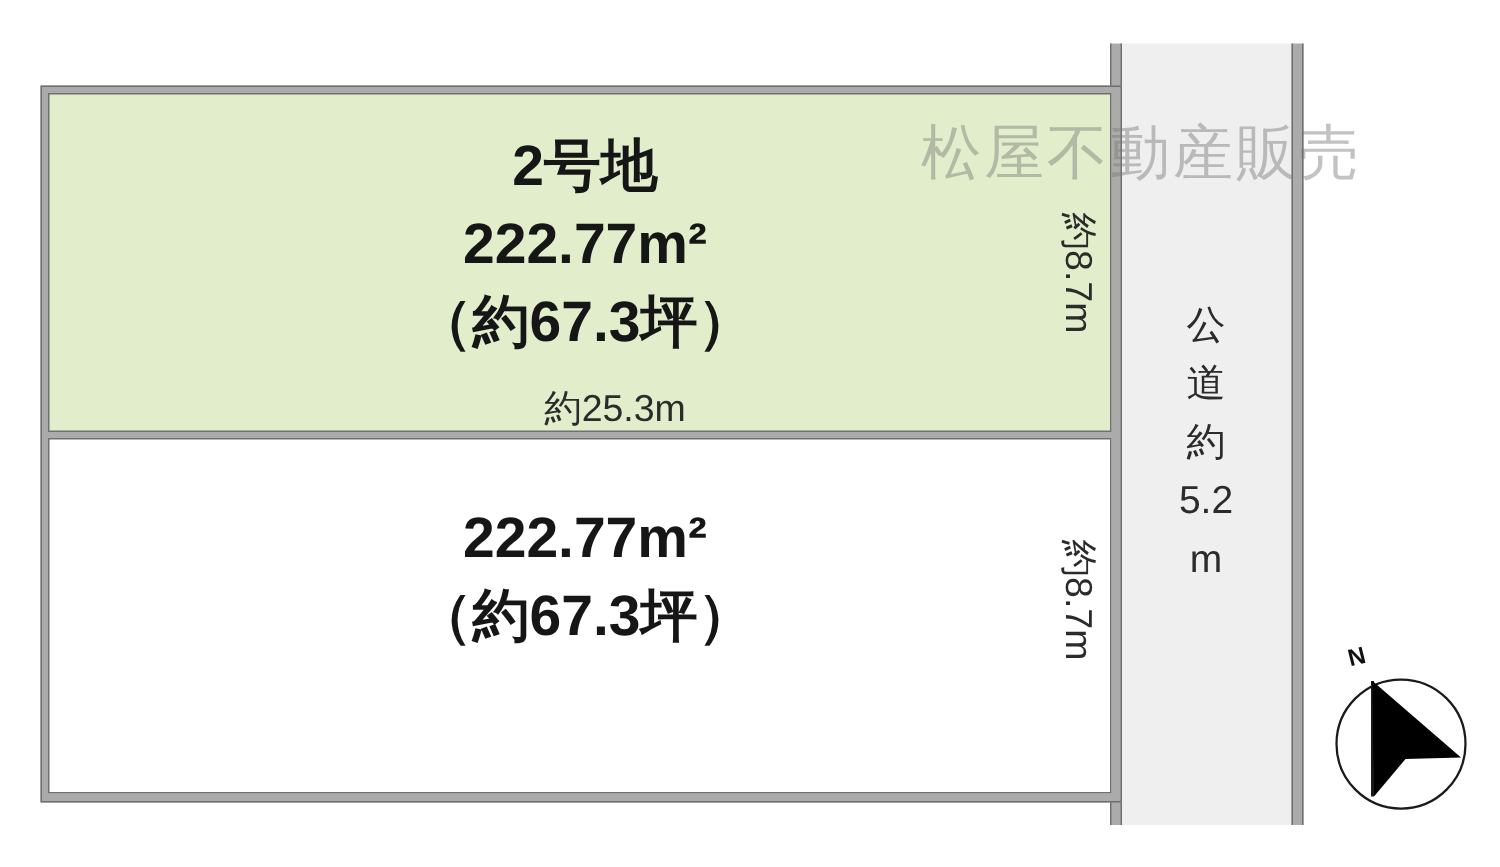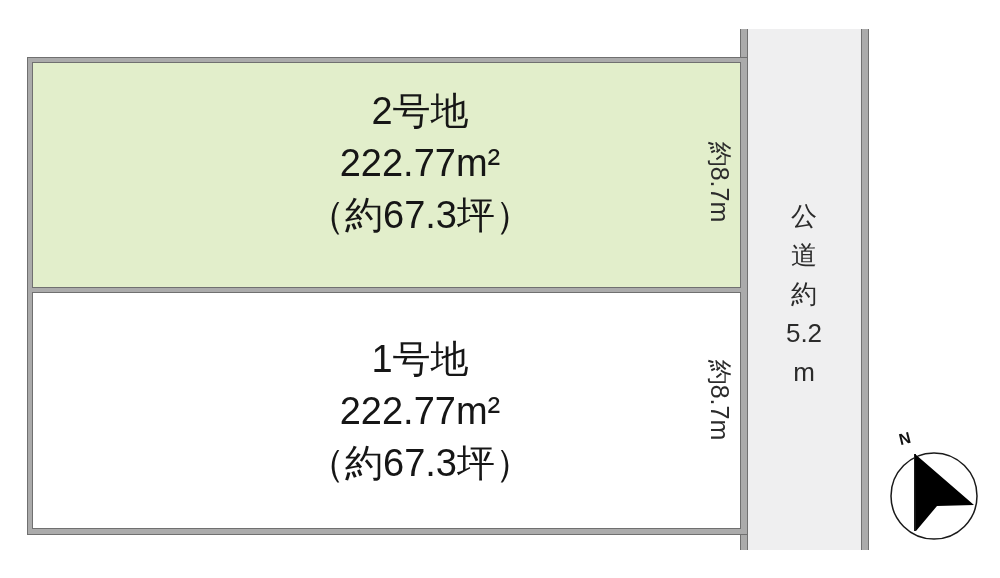--- a/index.html
+++ b/index.html
@@ -19,22 +19,22 @@
     font-size:26px;line-height:39px;color:#2b2b2b;white-space:nowrap;
   }
   
   .band{position:absolute;left:27px;top:57px;width:721px;height:478px;background:#ababab;
     border:1px solid #707070;box-sizing:border-box;}
   .plot{position:absolute;left:32px;border:1px solid #707070;box-sizing:border-box;width:709px;}
   .plot.green{top:62px;height:226px;background:#e2eecb;}
   .plot.white{top:292px;height:237px;background:#ffffff;}
   
   .plot-block{
-    position:absolute;left:420px;transform:translateX(-50%);
-    text-align:center;font-weight:400;font-size:38px;line-height:52px;
+    position:absolute;left:390px;transform:translateX(-50%);
+    text-align:center;font-weight:700;font-size:38px;line-height:52px;
     color:#161616;white-space:nowrap;
   }
   .plot-block.b2{top:85px;}
   .plot-block.b1{top:333px;}
   .dim{position:absolute;color:#2b2b2b;font-size:25px;white-space:nowrap;font-weight:400;}
   .dim.frontage{left:410px;top:272px;transform:translate(-50%,-50%);}
   .dim.depth{transform:translate(-50%,-50%) rotate(90deg);}
   .dim.depth.top{left:719px;top:182px;}
   .dim.depth.bottom{left:719px;top:400px;}
   
@@ -67,29 +67,30 @@
 
   <div class="band"></div>
   <div class="plot green"></div>
   <div class="plot white"></div>
 
   <div class="plot-block b2">
     <div>2号地</div>
     <div>222.77m²</div>
     <div>（約67.3坪）</div>
   </div>
+  <div class="dim frontage">約25.3m</div>
   <div class="dim depth top">約8.7m</div>
 
   <div class="plot-block b1">
-    <div>1号地</div>
     <div>222.77m²</div>
     <div>（約67.3坪）</div>
   </div>
   <div class="dim depth bottom">約8.7m</div>
 
+  <div class="watermark">松屋不動産販売</div>
 
   <svg class="compass" viewBox="0 0 100 100" width="100" height="100">
     <circle cx="50" cy="50" r="43" fill="#ffffff" stroke="#1a1a1a" stroke-width="1.5"></circle>
     <line x1="31" y1="8" x2="31" y2="85" stroke="#1a1a1a" stroke-width="2"></line>
     <polygon points="31,8 90,59 53,60 32,85" fill="#000000"></polygon>
   </svg>
   <div class="north">N</div>
 
 </div>
 

